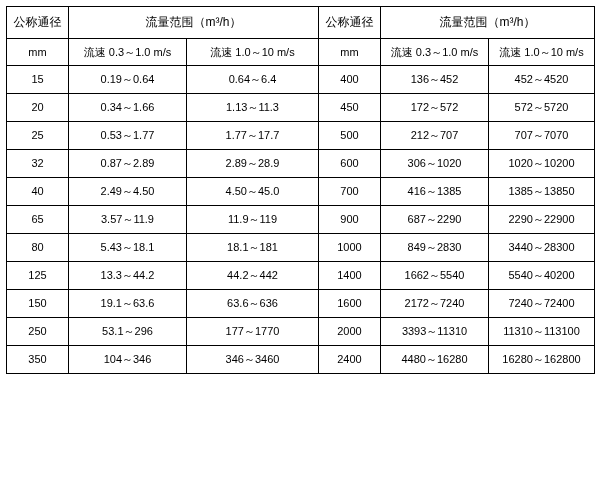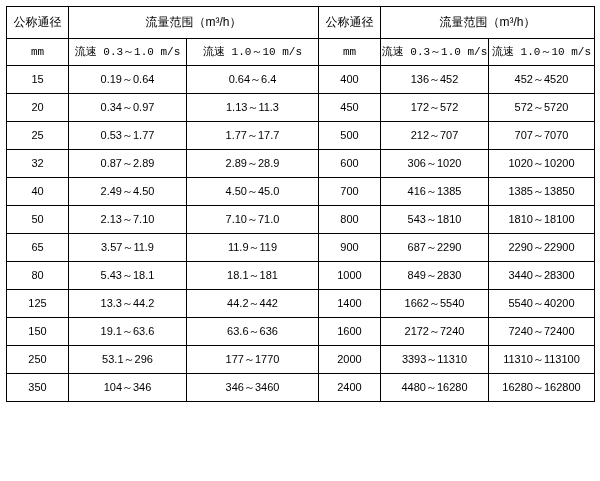--- a/index.html
+++ b/index.html
@@ -36,21 +36,20 @@
     white-space: nowrap;
   }
   
   tr.hdr-top td {
     height: 31px;
     font-size: 12px;
   }
   tr.hdr-sub td {
     height: 26px;
     font-size: 11px;
-    font-family: Liberation Mono, monospace;
   }
   td.hdr-main {
     font-size: 12.5px;
   }
   td.unit {
     font-size: 11.5px;
   }
   
   col.c-dn  { width: 62px; }
   col.c-r1  { width: 118px; }
@@ -95,21 +94,21 @@
     <tr>
           <td>15</td>
           <td>0.19～0.64</td>
           <td>0.64～6.4</td>
           <td>400</td>
           <td>136～452</td>
           <td>452～4520</td>
         </tr>
         <tr>
           <td>20</td>
-          <td>0.34～0.97</td>
+          <td>0.34～1.66</td>
           <td>1.13～11.3</td>
           <td>450</td>
           <td>172～572</td>
           <td>572～5720</td>
         </tr>
         <tr>
           <td>25</td>
           <td>0.53～1.77</td>
           <td>1.77～17.7</td>
           <td>500</td>
@@ -124,28 +123,20 @@
           <td>306～1020</td>
           <td>1020～10200</td>
         </tr>
         <tr>
           <td>40</td>
           <td>2.49～4.50</td>
           <td>4.50～45.0</td>
           <td>700</td>
           <td>416～1385</td>
           <td>1385～13850</td>
-        </tr>
-        <tr>
-          <td>50</td>
-          <td>2.13～7.10</td>
-          <td>7.10～71.0</td>
-          <td>800</td>
-          <td>543～1810</td>
-          <td>1810～18100</td>
         </tr>
         <tr>
           <td>65</td>
           <td>3.57～11.9</td>
           <td>11.9～119</td>
           <td>900</td>
           <td>687～2290</td>
           <td>2290～22900</td>
         </tr>
         <tr>

